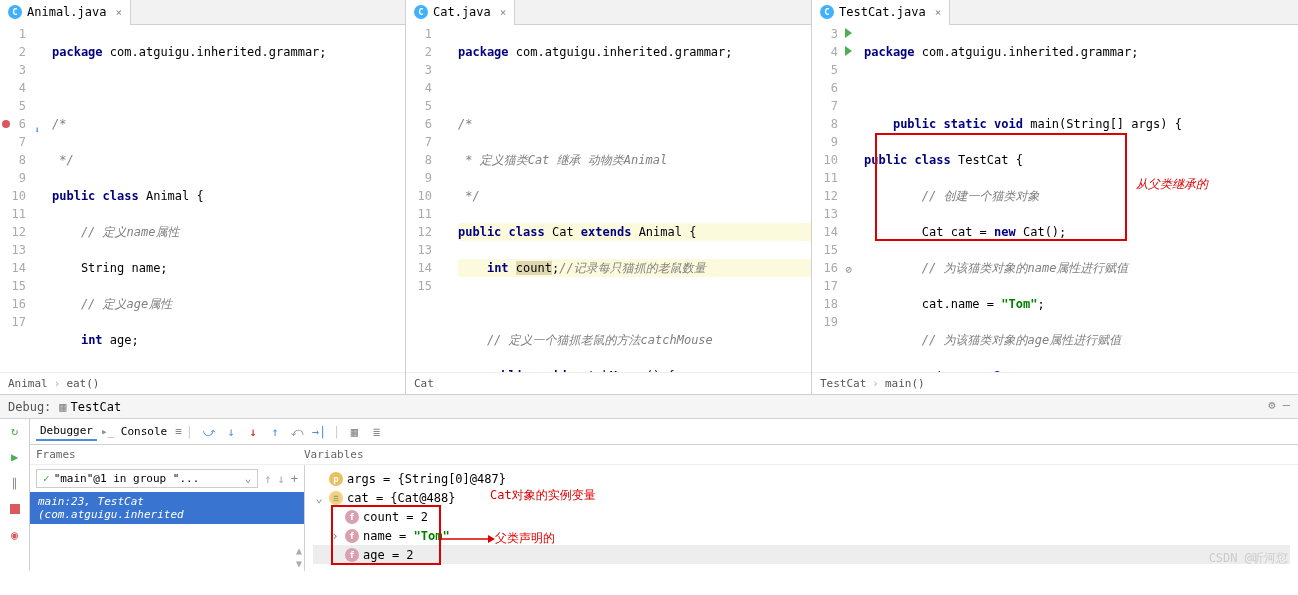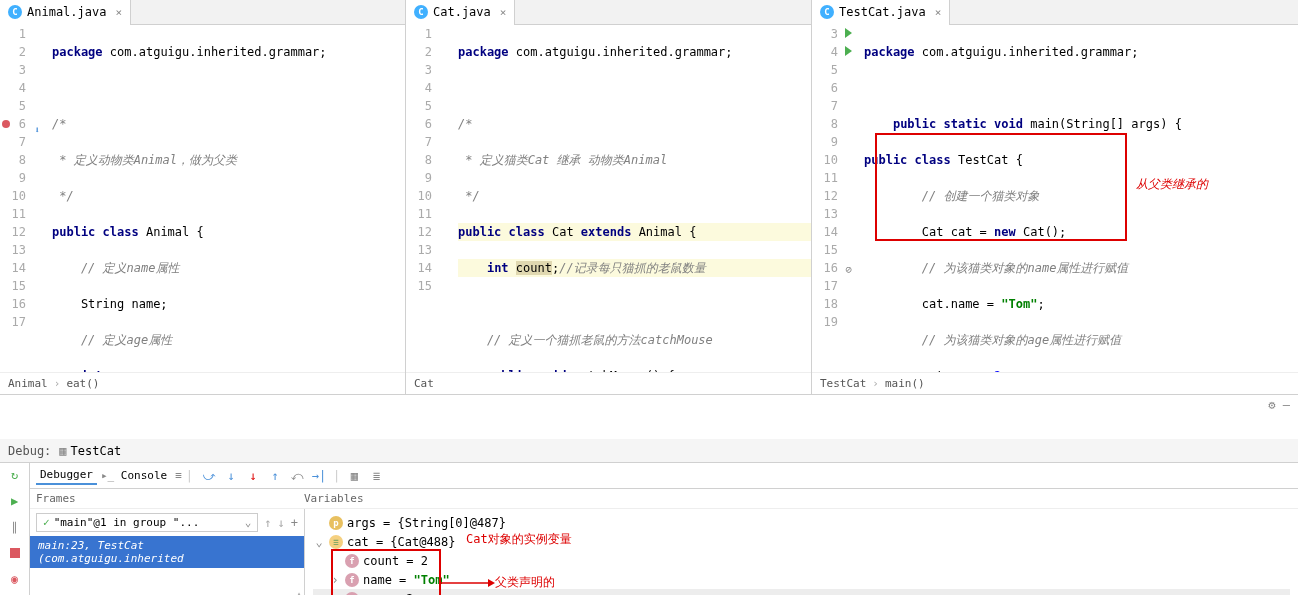--- a/index.html
+++ b/index.html
@@ -23,21 +23,21 @@
 .line.hl { background: #fcfadd; }
 .kw { color: #000080; font-weight: bold; }
 .cm { color: #808080; font-style: italic; }
 .str { color: #008000; font-weight: bold; }
 .id { color: #000; }
 .anno-red { position: absolute; color: #d00; font-size: 12px; }
 .redbox { position: absolute; border: 2px solid #d00; pointer-events: none; }
 .breadcrumb { height: 22px; border-top: 1px solid #eee; display: flex; align-items: center; padding: 0 8px; color: #555; gap: 6px; font-size: 11px; }
 .breadcrumb .sep { color: #aaa; }
 
-.debug-bar { height: 24px; display: flex; align-items: center; padding: 0 8px; background: #f5f5f5; border-bottom: 1px solid #d0d0d0; margin-top: 44px; }
+.debug-bar { height: 24px; display: flex; align-items: center; padding: 0 8px; background: #f5f5f5; border-bottom: 1px solid #d0d0d0; }
 .debug-panel { display: flex; height: 152px; position: relative; }
 .debug-left { width: 30px; border-right: 1px solid #d0d0d0; display: flex; flex-direction: column; align-items: center; padding-top: 4px; gap: 10px; }
 .dbtn { width: 16px; height: 16px; display: flex; align-items: center; justify-content: center; font-size: 12px; cursor: pointer; }
 .green-tri { color: #4caf50; }
 .red-sq { width: 10px; height: 10px; background: #db5860; }
 .debug-main { flex: 1; display: flex; flex-direction: column; }
 .debug-tabs { height: 26px; display: flex; align-items: center; padding: 0 6px; gap: 0; border-bottom: 1px solid #d0d0d0; }
 .debug-tabs .dtab { padding: 2px 4px; font-size: 11px; cursor: pointer; }
 .debug-tabs .dtab.active { border-bottom: 2px solid #4a90d9; }
 .debug-toolbar-icons { display: flex; gap: 6px; align-items: center; margin-left: 8px; }
@@ -88,21 +88,20 @@
           <div class="ln">13</div>
           <div class="ln">14</div>
           <div class="ln">15</div>
           <div class="ln">16</div>
           <div class="ln">17</div>
       </div>
       <div class="code">
 <div class="line"><span class="kw">package</span> <span class="id">com.atguigu.inherited.grammar;</span></div>
 <div class="line"></div>
 <div class="line"><span class="cm">/*</span></div>
-<div class="line"><span class="cm"> * 定义动物类Animal，做为父类</span></div>
 <div class="line"><span class="cm"> */</span></div>
 <div class="line"><span class="kw">public class</span> Animal {</div>
 <div class="line"><span class="cm">    // 定义name属性</span></div>
 <div class="line">    String name;</div>
 <div class="line"><span class="cm">    // 定义age属性</span></div>
 <div class="line">    <span class="kw">int</span> age;</div>
 
 
 
 
@@ -305,21 +304,21 @@
             <span class="var-icon f">f</span>
             <span><span>name = </span><span class="str">"Tom"</span></span>
           </div>
         <div class="var-row" style="background:#ededed">
             <span class="tree-ch" style="margin-left:16px"></span>
             <span class="var-icon f">f</span>
             <span>age = 2</span>
           </div>
 
         <div class="redbox" style="left:26px; top:40px; width:110px; height:60px;"></div>
-        <div class="anno-red" style="left:161px; top:22px;">Cat对象的实例变量</div>
+        <div class="anno-red" style="left:185px; top:22px;">Cat对象的实例变量</div>
         <div class="anno-red" style="left:190px; top:65px;">父类声明的</div>
         <svg style="position:absolute; left:135px; top:68px;" width="55" height="12">
             <line x1="0" y1="6" x2="48" y2="6" stroke="#d00" stroke-width="1.5"></line>
             <polygon points="48,2 55,6 48,10" fill="#d00"></polygon>
           </svg>
 
         <div class="watermark">CSDN @昕河愆</div>
       </div>
     </div>
   </div>

